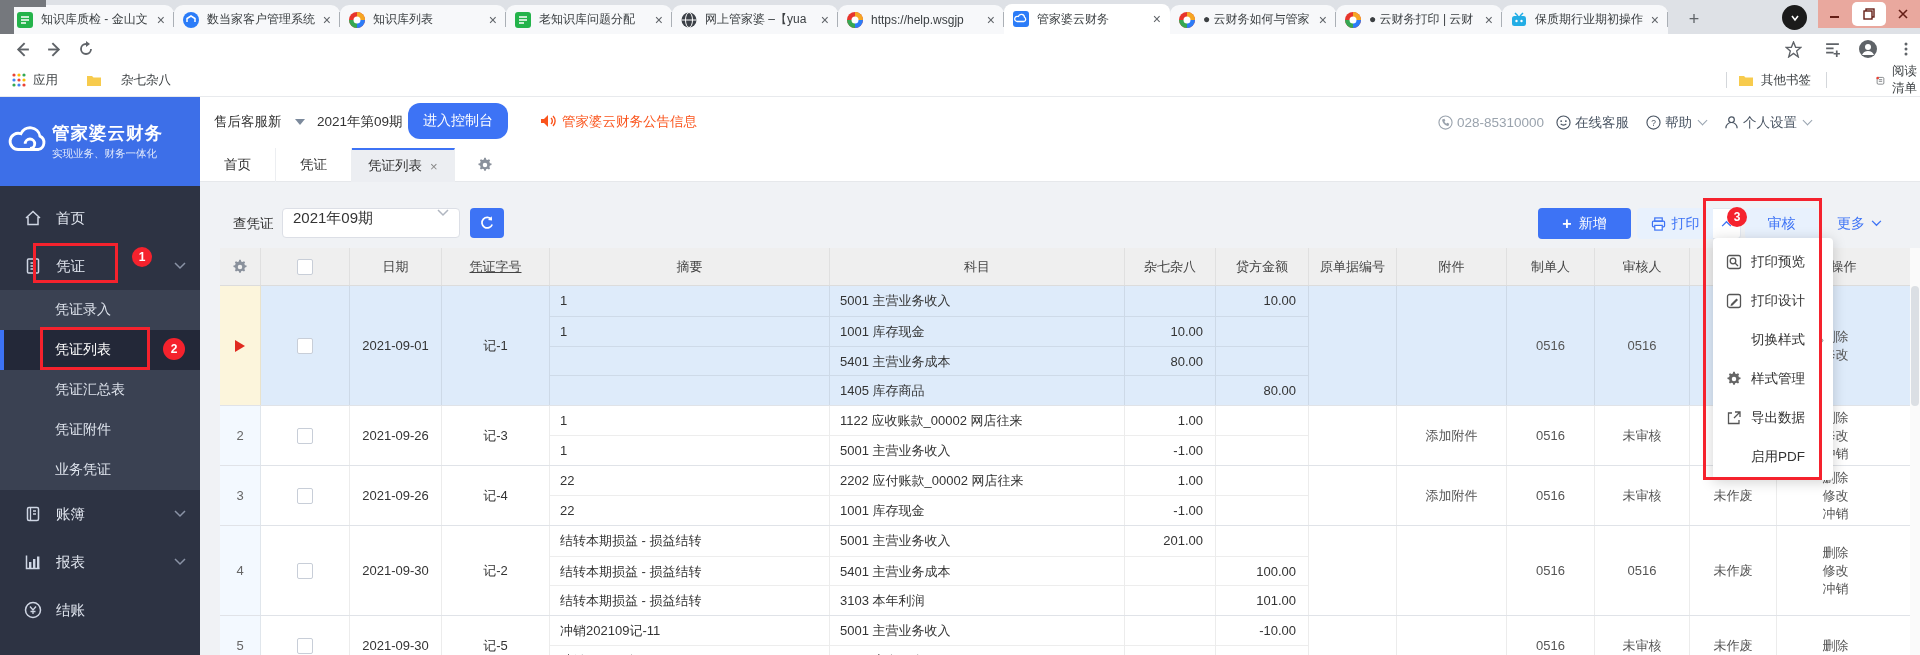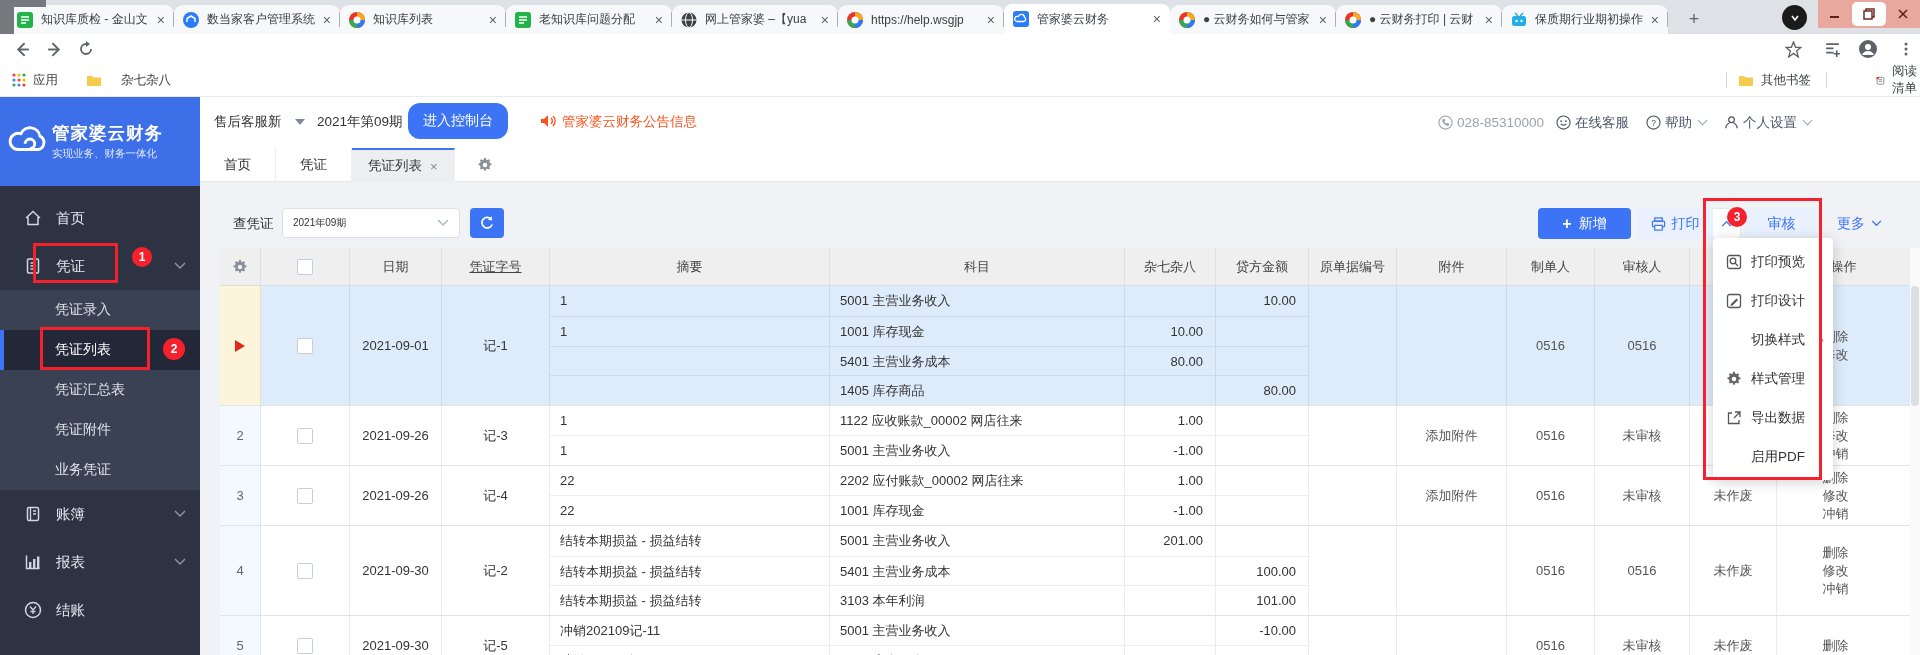--- a/index.html
+++ b/index.html
@@ -54,21 +54,21 @@
 .sitem{position:relative;display:flex;align-items:center;color:#E2E7F0;font-size:14.5px}
 .sitem.parent{height:48px;padding-left:24px}
 .sitem.parent .slabel{margin-left:14px}
 .sitem.sub{height:40px;padding-left:55px;background:#3A4152;font-size:14px;color:#DFE4ED}
 .sitem.sub.active{background:#232838;color:#fff}
 .sitem.sub.active::before{content:"";position:absolute;left:0;top:0;width:4px;height:100%;background:#3D73F5}
 .schev{position:absolute;right:14px}
 
 #content{position:absolute;left:200px;top:182px;width:1720px;height:473px;background:#F0F2F5}
 #qlabel{position:absolute;left:33px;top:33px;font-size:13.5px;color:#333}
-#psel{position:absolute;left:82px;top:26px;width:178px;height:30px;background:#fff;border:1px solid #DCDFE6;border-radius:4px;display:flex;align-items:center;padding:0 10px;font-size:10px;color:#333}
+#psel{position:absolute;left:82px;top:26px;width:178px;height:30px;background:#fff;border:1px solid #DCDFE6;border-radius:4px;display:flex;padding:0 10px;font-size:15px;color:#333}
 #psel .selchev{margin-left:auto}
 #refreshbtn{position:absolute;left:270px;top:26px;width:34px;height:30px;background:#3D73F5;border-radius:4px;display:flex;align-items:center;justify-content:center}
 #addbtn{position:absolute;left:1338px;top:26px;width:93px;height:31px;background:#3D73F5;border-radius:4px;color:#fff;font-size:14px;display:flex;align-items:center;justify-content:center}
 #addbtn .plus{font-size:16px;margin-right:7px;font-weight:bold}
 #printbtn{position:absolute;left:1437px;top:26px;width:76px;height:31px;background:#E8F1FD;border-radius:4px 0 0 4px;color:#3D73F5;font-size:14px;display:flex;align-items:center;justify-content:center}
 #printbtn svg{margin-right:6px}
 #printchev{position:absolute;left:1513px;top:26px;width:28px;height:31px;background:#fff;border:1px solid #E3E8F0;border-left:none;border-radius:0 4px 4px 0;display:flex;align-items:center;justify-content:center}
 #auditbtn{position:absolute;left:1545px;top:26px;width:73px;height:31px;background:#E8F1FD;border-radius:4px;color:#3D73F5;font-size:14px;display:flex;align-items:center;justify-content:center}
 #morebtn{position:absolute;left:1637px;top:26px;height:31px;display:flex;align-items:center;color:#3D73F5;font-size:14px}
 #morebtn svg{margin-left:6px}

